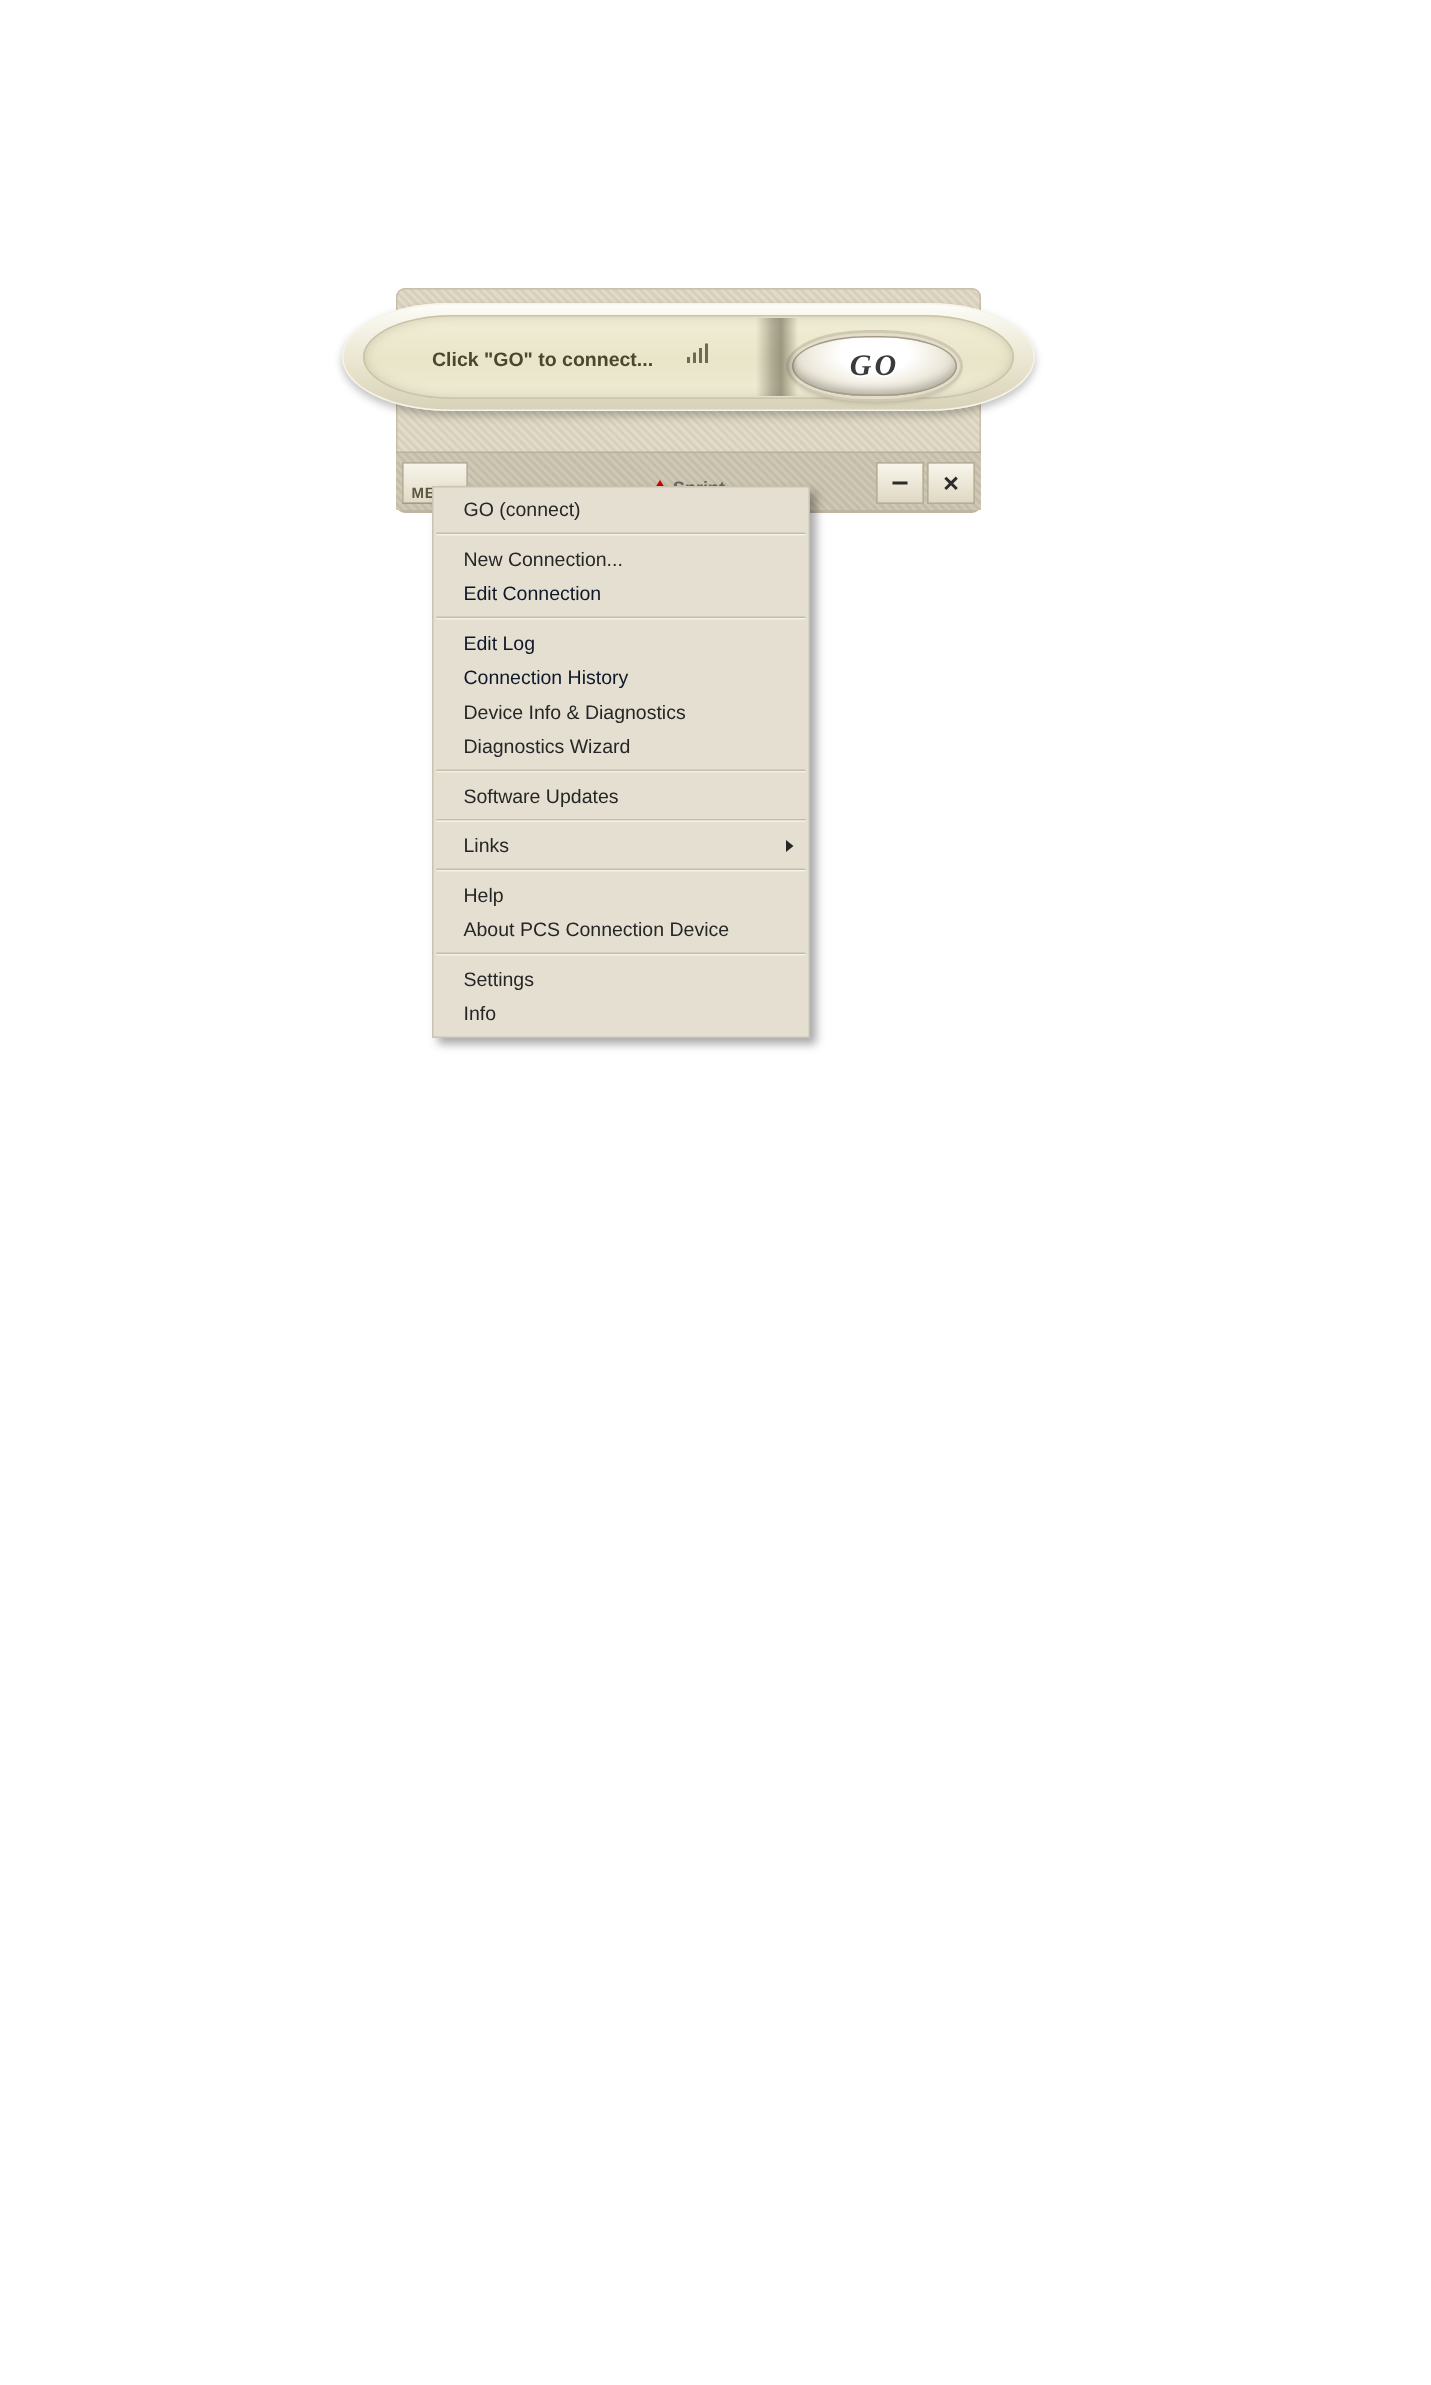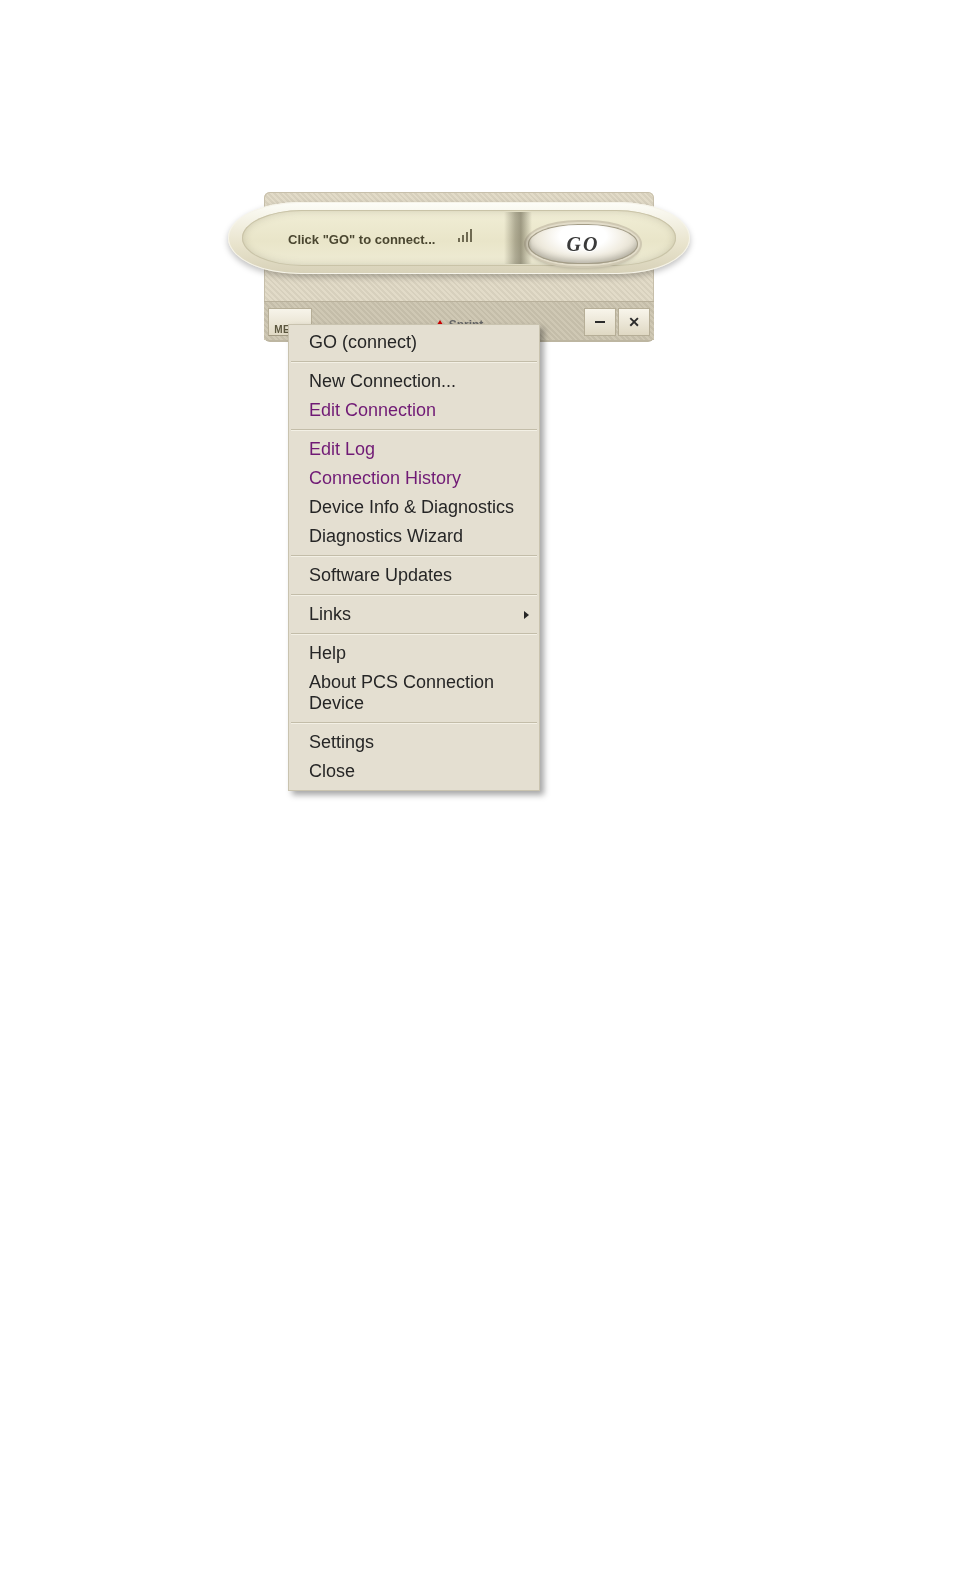--- a/index.html
+++ b/index.html
@@ -106,24 +106,24 @@
   .dropdown{
     position:absolute;left:288px;top:324px;width:250px;
     background:#e4dfd1;
     border:1px solid #c9c3af;
     box-shadow:4px 4px 6px rgba(0,0,0,.35);
     padding:3px 0 4px;
   }
   .menu-item{
     position:relative;
     padding:4px 18px 4px 20px;
-    font-size:18px;color:#262626;
+    font-size:13px;color:#262626;
     cursor:pointer;
   }
-  .menu-item.disabled{color:#701a75;cursor:default;}
+  .menu-item.disabled{color:#0f172a;cursor:default;}
   .menu-item .arrow{
     position:absolute;right:10px;top:50%;transform:translateY(-50%);
     width:0;height:0;border-top:4px solid transparent;border-bottom:4px solid transparent;border-left:5px solid #262626;
   }
   .menu-sep{height:0;margin:4px 2px;border-top:1px solid #c3bda9;border-bottom:1px solid #f3f0e5;}
 </style>
 </head>
 <body>
 <div class="stage">
 
@@ -174,16 +174,16 @@
       <div class="menu-item"><span>Diagnostics Wizard</span></div>
       <div class="menu-sep"></div>
       <div class="menu-item"><span>Software Updates</span></div>
       <div class="menu-sep"></div>
       <div class="menu-item"><span>Links</span><span class="arrow"></span></div>
       <div class="menu-sep"></div>
       <div class="menu-item"><span>Help</span></div>
       <div class="menu-item"><span>About PCS Connection Device</span></div>
       <div class="menu-sep"></div>
       <div class="menu-item"><span>Settings</span></div>
-      <div class="menu-item"><span>Close</span></div>
+      <div class="menu-item"><span>Info</span></div>
     </div>
 
 </div>
 
 </body></html>

